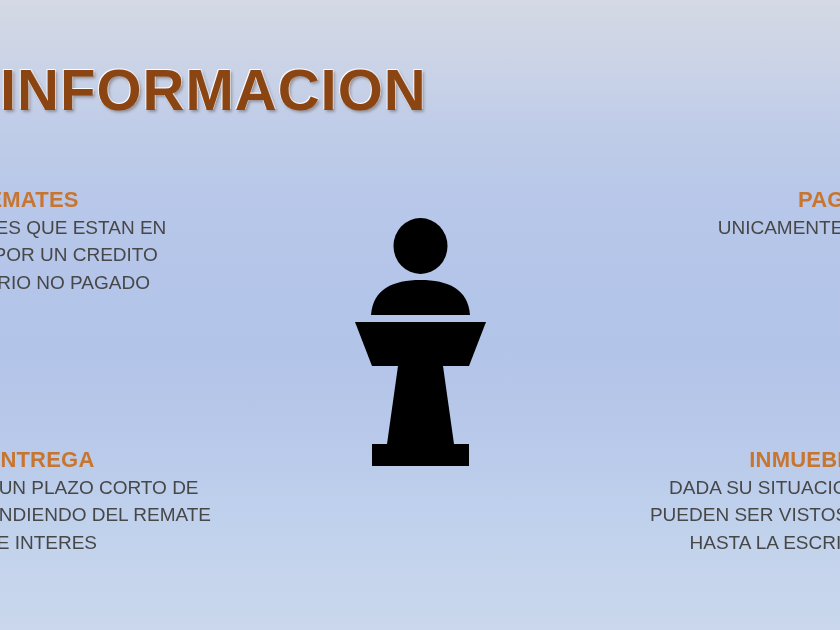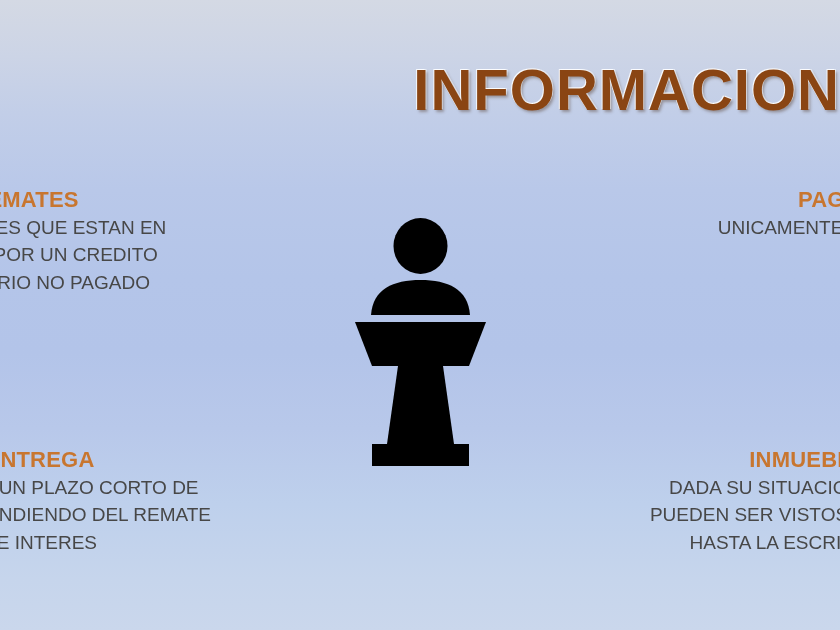--- a/index.html
+++ b/index.html
@@ -31,21 +31,21 @@
         #c6d5ec 92%,
         #cad7ec 100%);
   }
 
   
   #title {
     position: absolute;
     top: 56px;
     left: 0;
     width: 840px;
-    text-align: right;
+    text-align: left;
     font-size: 58px;
     font-weight: bold;
     letter-spacing: 1px;
     color: #8a4513;
     font-family: "Liberation Sans", sans-serif;
     text-shadow:
        -1px -1px 0 rgba(255,255,255,0.85),
         1px -1px 0 rgba(255,255,255,0.55),
         2px 2px 3px rgba(90,70,60,0.45);
     white-space: nowrap;

